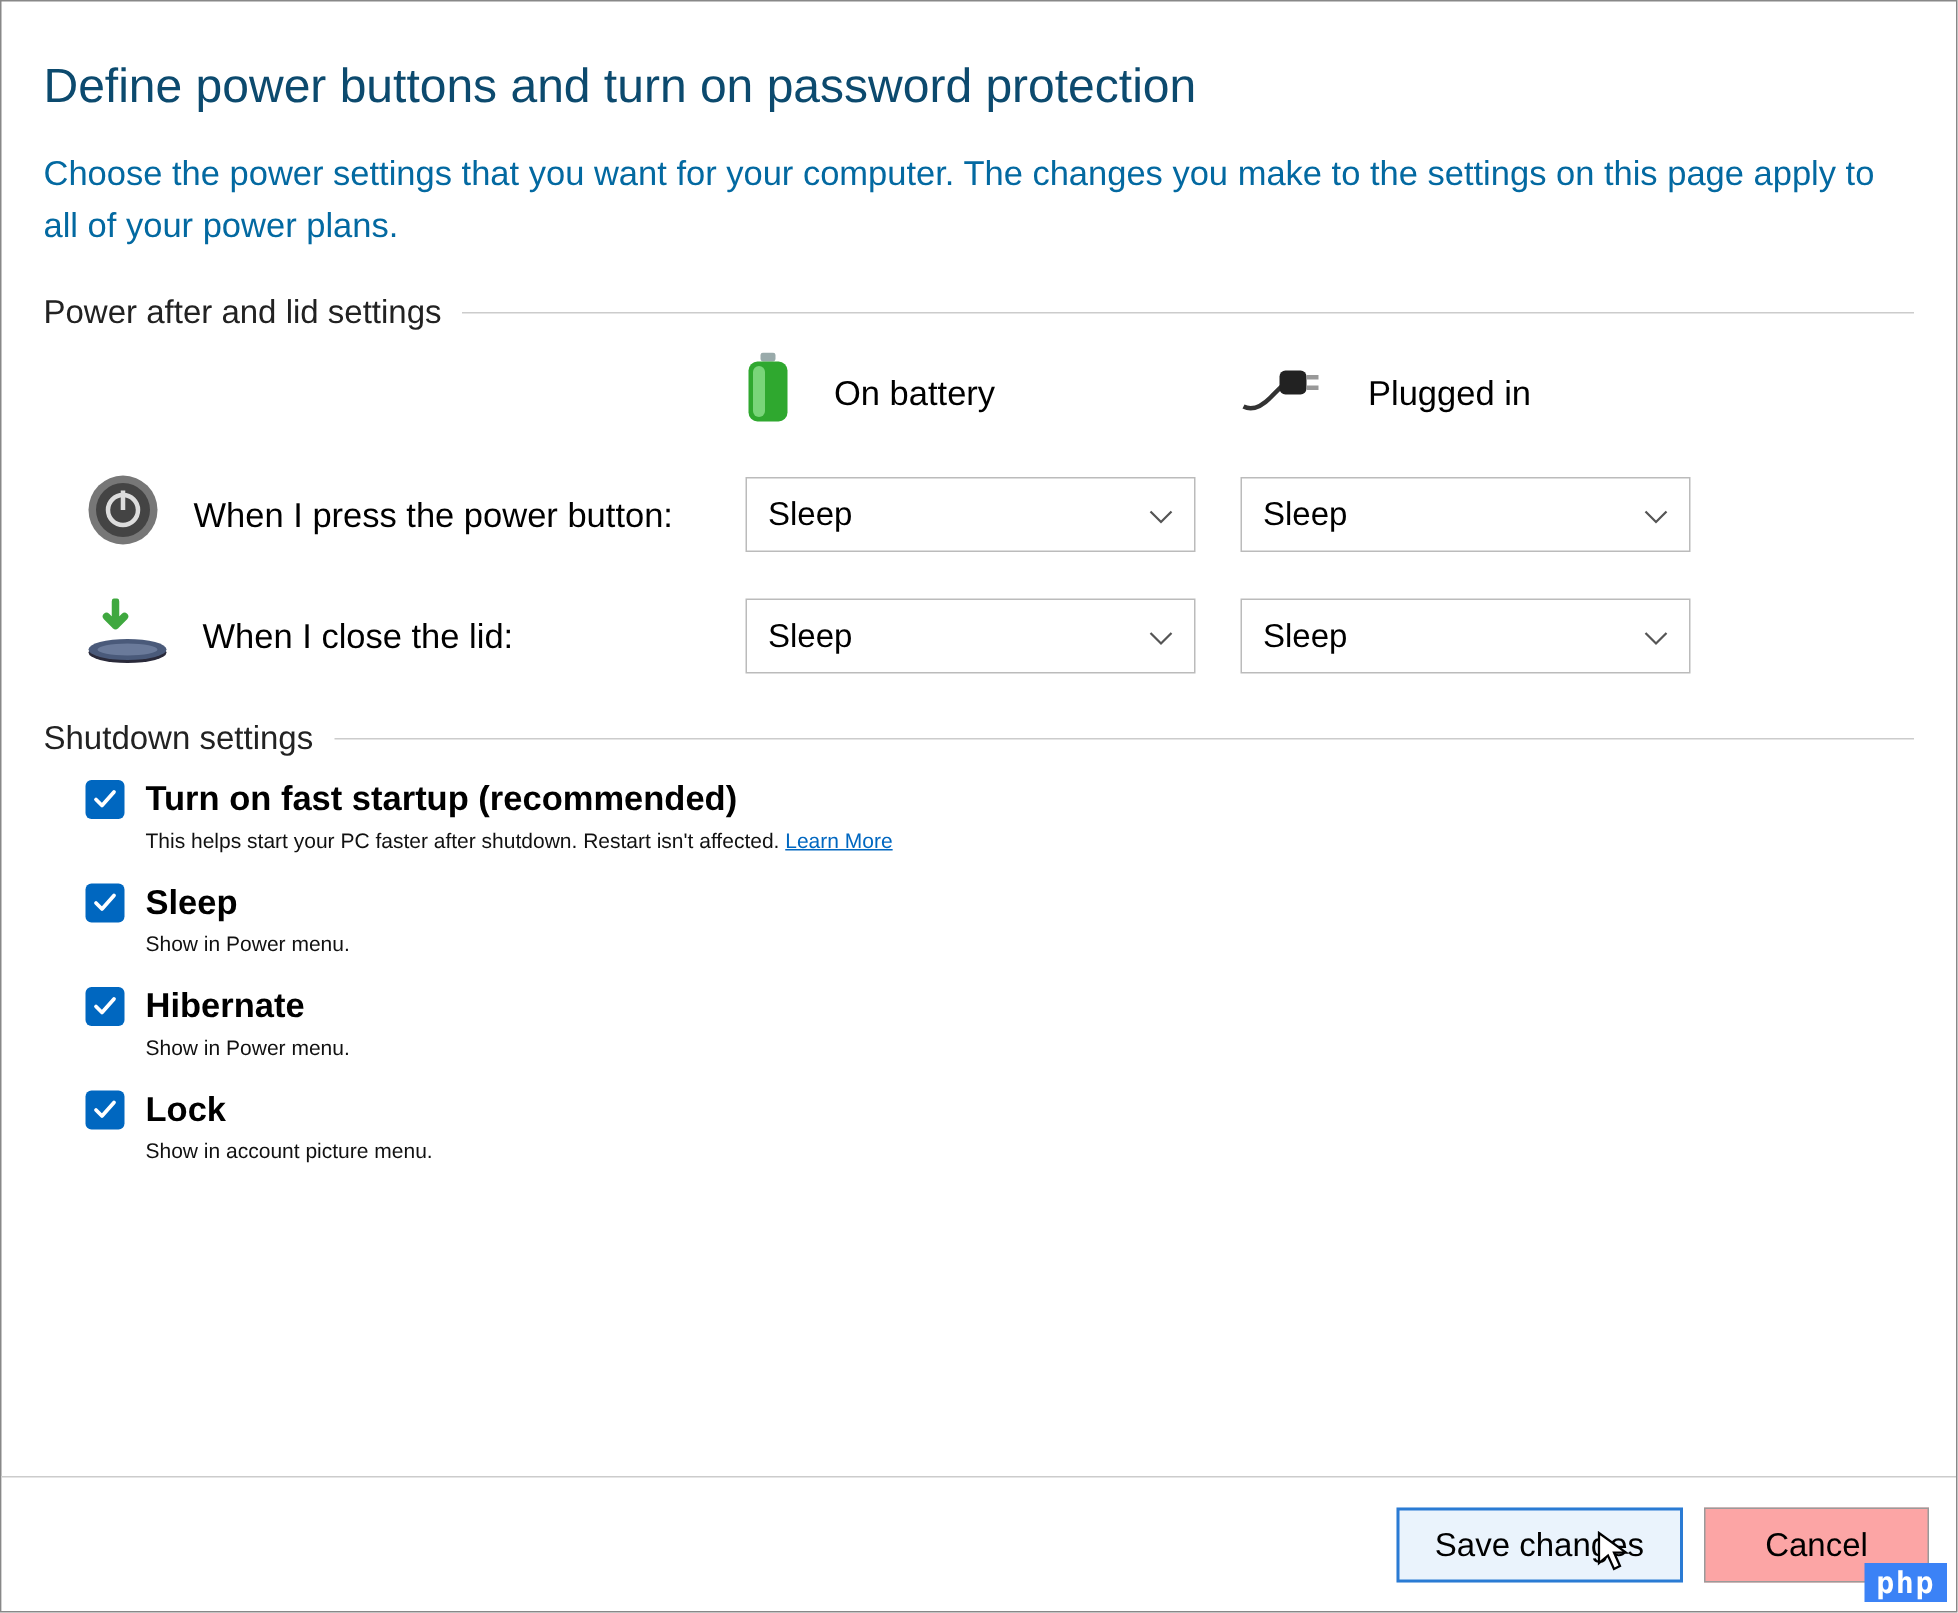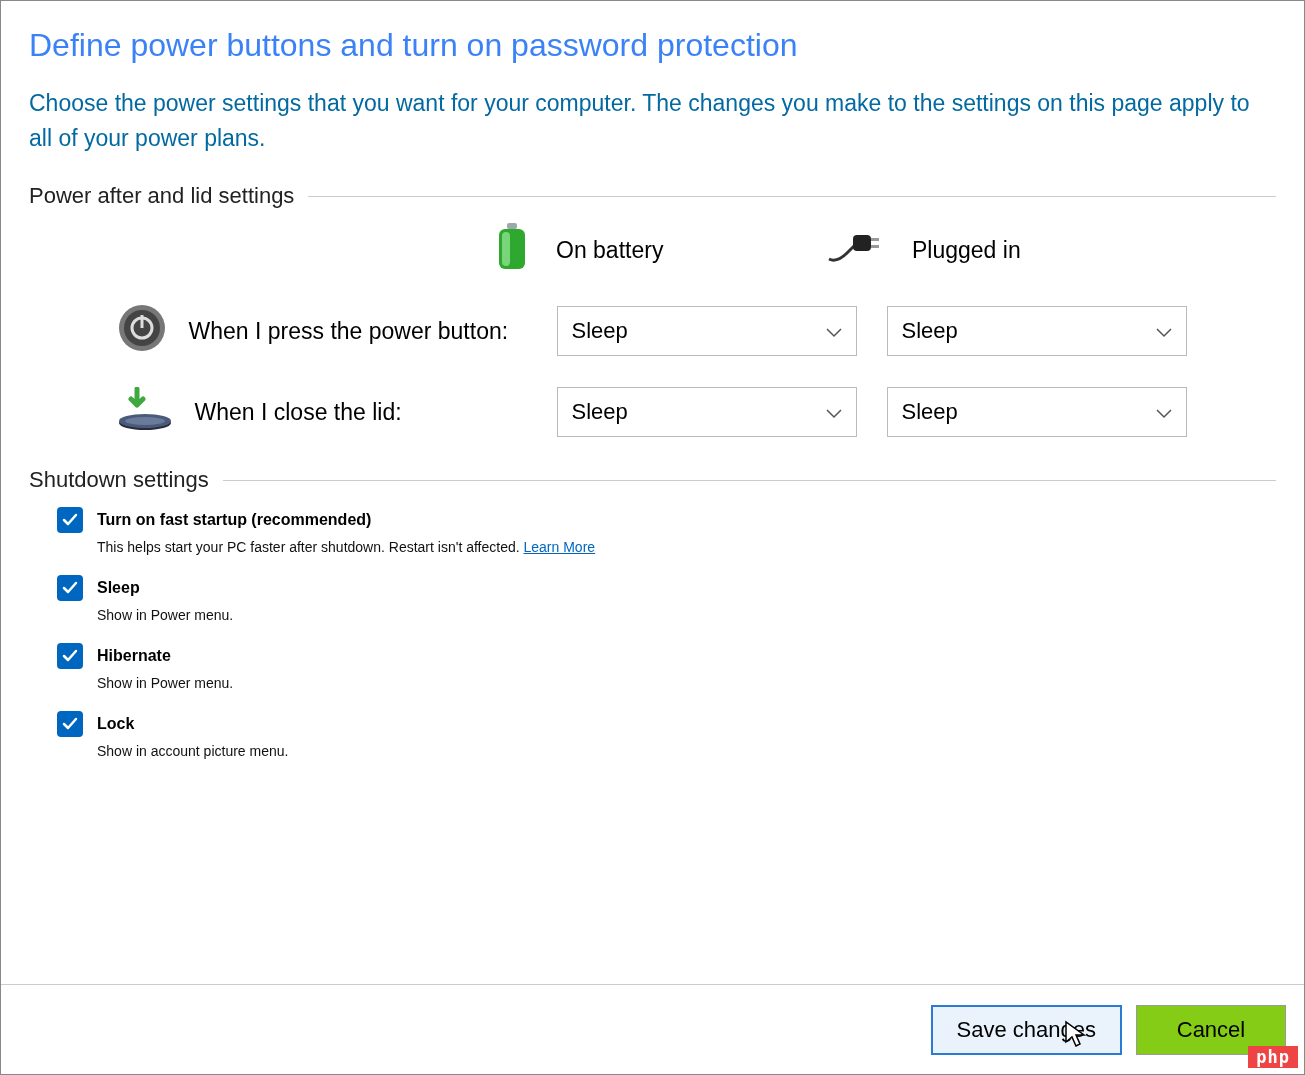--- a/index.html
+++ b/index.html
@@ -11,24 +11,24 @@
     background: #fff;
     width: 1305px;
     height: 1075px;
     position: relative;
     border: 1px solid #888;
   }
   .content {
     padding: 26px 28px 0 28px;
   }
   .page-title {
-    color: #3b82f6;
+    color: #0c4a6e;
     font-size: 32px;
     font-weight: 400;
-    margin: 0 0 22px 0;
+    margin: 12px 0 22px 0;
   }
   .description {
     font-size: 23px;
     line-height: 1.5;
     margin-bottom: 28px;
     color: #0369a1;
   }
   .section-header {
     display: flex;
     align-items: center;
@@ -61,21 +61,20 @@
     align-items: center;
     gap: 29px;
     width: 330px;
   }
   .head-cell .lbl { font-size: 23px; }
 
   .grid-row {
     display: flex;
     align-items: center;
     margin-bottom: 28px;
-    justify-content: center;
   }
   .row-label {
     display: flex;
     align-items: center;
     gap: 22px;
     width: 440px;
   }
   .row-label .txt { font-size: 23px; }
 
   .select {
@@ -113,21 +112,21 @@
     background: #0067c0;
     border-radius: 4px;
     display: flex;
     align-items: center;
     justify-content: center;
     flex-shrink: 0;
   }
   .check-box svg { display: block; }
   .check-label {
     font-weight: 700;
-    font-size: 16px;
+    font-size: 23px;
   }
   .check-sub {
     margin-left: 40px;
     margin-top: 6px;
     font-size: 14px;
     color: #111;
   }
   .learn-more {
     color: #0067c0;
     text-decoration: underline;
@@ -146,38 +145,38 @@
     align-items: center;
     padding-right: 18px;
     gap: 14px;
     background: #fff;
   }
   .btn {
     height: 50px;
     min-width: 150px;
     padding: 0 24px;
     border: 1px solid #9a9a9a;
-    background: #84cc16;
+    background: #fca5a5;
     font-size: 22px;
     display: flex;
     align-items: center;
     justify-content: center;
     cursor: pointer;
   }
   .btn.primary {
     border: 2px solid #2a7bd4;
     background: #eaf3fc;
   }
   .watermark {
     position: absolute;
     right: 6px;
     bottom: 6px;
-    background: #ef4444;
+    background: #3b82f6;
     color: #fff;
-    font-size: 17px;
+    font-size: 20px;
     font-weight: 700;
     padding: 1px 8px;
     letter-spacing: 1px;
     font-family: monospace;
   }
   .cursor {
     position: absolute;
     right: 216px;
     bottom: 18px;
     pointer-events: none;

